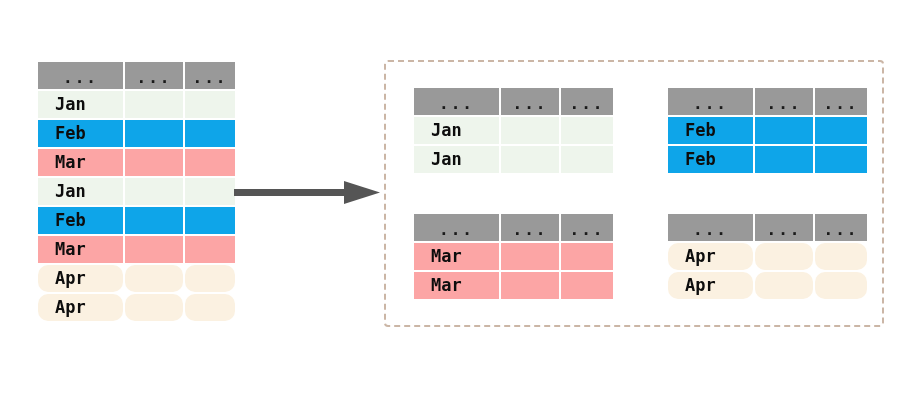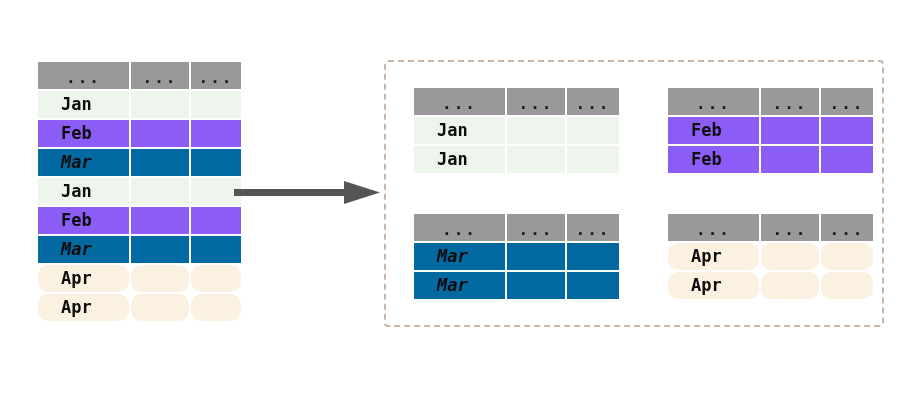--- a/index.html
+++ b/index.html
@@ -46,30 +46,30 @@
     height: 24px;
     font-size: 16px;
     letter-spacing: 2px;
     text-align: center;
     vertical-align: bottom;
     padding-bottom: 3px;
   }
   .tbl td {
     color: #0d0d0d;
     height: 27px;
-    padding-left: 23px;
+    padding-left: 17px;
   }
   .tbl td.blankcell {
     padding-left: 0;
   }
 
   
   .t-jan { background: #eef5ec; }
-  .t-feb { background: #8b5cf6; }
-  .t-mar { background: #0369a1; font-style: italic; }
+  .t-feb { background: #0ea5e9; }
+  .t-mar { background: #fca5a5; }
   .t-apr { background: #fbf1e1; border-radius: 10px; }
 
   
   #source-table {
     left: 36px;
     top: 60px;
   }
   #source-table .c0 { width: 68px; }
   #source-table .c1 { width: 58px; }
   #source-table .c2 { width: 50px; }

